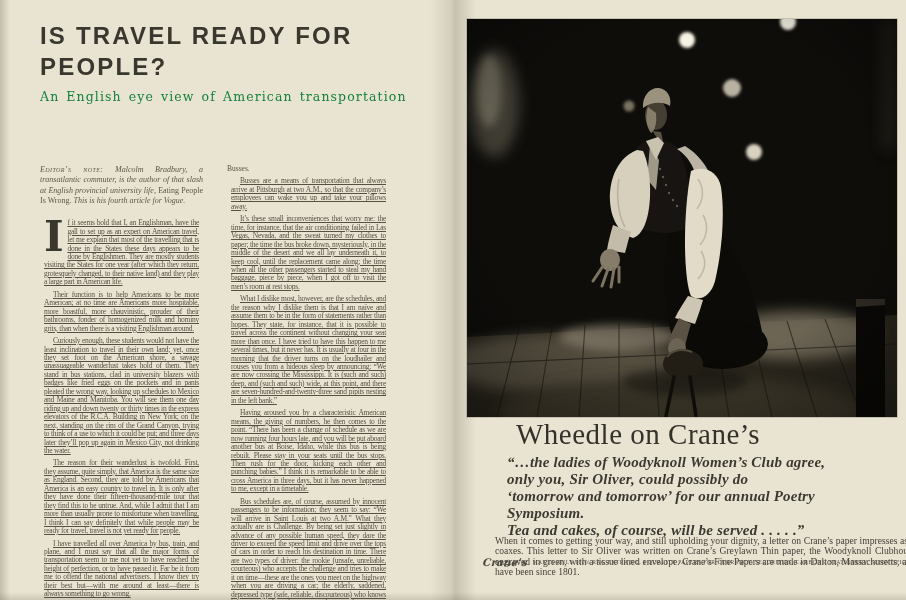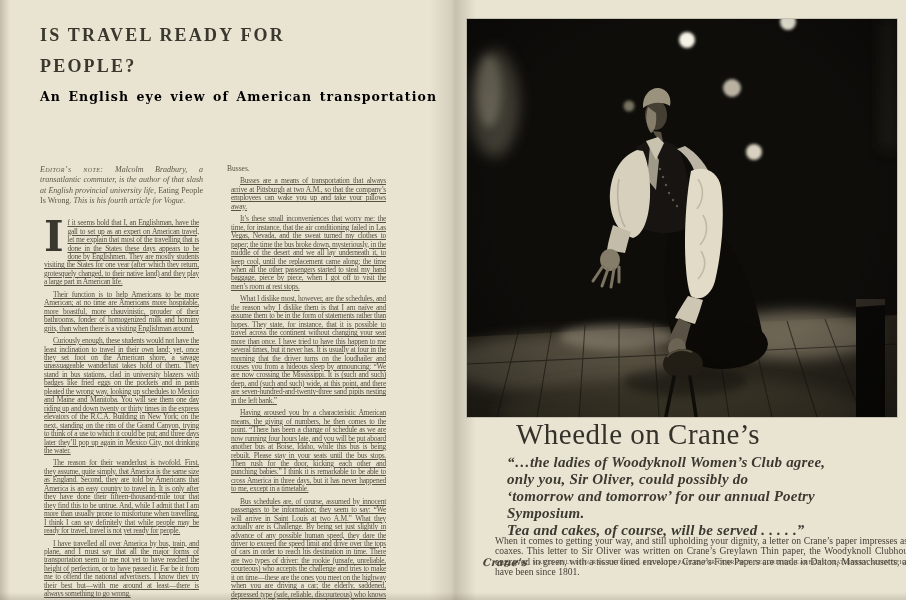--- a/index.html
+++ b/index.html
@@ -7,27 +7,27 @@
   .spread{position:relative;width:906px;height:600px;background:#e9e4d2;overflow:hidden;}
   .edge-left{position:absolute;left:0;top:0;width:10px;height:600px;
     background:linear-gradient(to right,rgba(80,70,50,.25),rgba(80,70,50,0));}
   .gutter{position:absolute;left:430px;top:0;width:46px;height:600px;
     background:linear-gradient(to right,rgba(90,80,60,0),rgba(90,80,60,.14) 45%,rgba(60,52,36,.20) 55%,rgba(90,80,60,0));}
   .edge-bottom{position:absolute;left:0;bottom:0;width:906px;height:8px;
     background:linear-gradient(to top,rgba(80,70,50,.18),rgba(80,70,50,0));}
 
   
   .title-block{position:absolute;left:40px;top:20px;color:#3a372e;}
-  .title-line{font-family:Liberation Serif, serif;font-weight:700;font-size:18px;line-height:31px;
+  .title-line{font-family:Liberation Sans, sans-serif;font-weight:700;font-size:24px;line-height:31px;
     letter-spacing:2.2px;white-space:nowrap;}
   .title-row{display:flex;align-items:flex-start;}
   .byline{font-family:"DejaVu Serif",serif;font-weight:700;font-size:12.5px;letter-spacing:1.8px;
     margin-left:26px;white-space:nowrap;color:#403d33;}
-  .subtitle{position:absolute;left:40px;top:89px;font-family:"DejaVu Serif",serif;font-weight:700;
-    font-size:12.5px;letter-spacing:1.1px;word-spacing:2px;color:#000000;white-space:nowrap;}
+  .subtitle{position:absolute;left:40px;top:89px;font-family:"DejaVu Serif",serif;font-weight:400;
+    font-size:12.5px;letter-spacing:1.1px;word-spacing:2px;color:#15803d;white-space:nowrap;}
 
   .col{position:absolute;width:163px;color:#565143;}
   .col1{left:40px;top:165px;}
   .col2{left:227px;top:165px;}
   .ednote{margin:0 0 13px 0;font-style:italic;font-size:8px;line-height:10.3px;text-align:justify;color:#5a5547;}
   .ednote .lbl{font-variant:small-caps;letter-spacing:.4px;}
   .ednote .roman{font-style:normal;}
   .body-p{margin:4px;font-size:7.5px;line-height:8.45px;letter-spacing:-0.25px;text-align:justify;text-decoration:underline;}
   .indent{text-indent:9px;}
   .dropcap{float:left;font-family:"DejaVu Serif",serif;font-weight:700;font-size:42px;line-height:33px;

